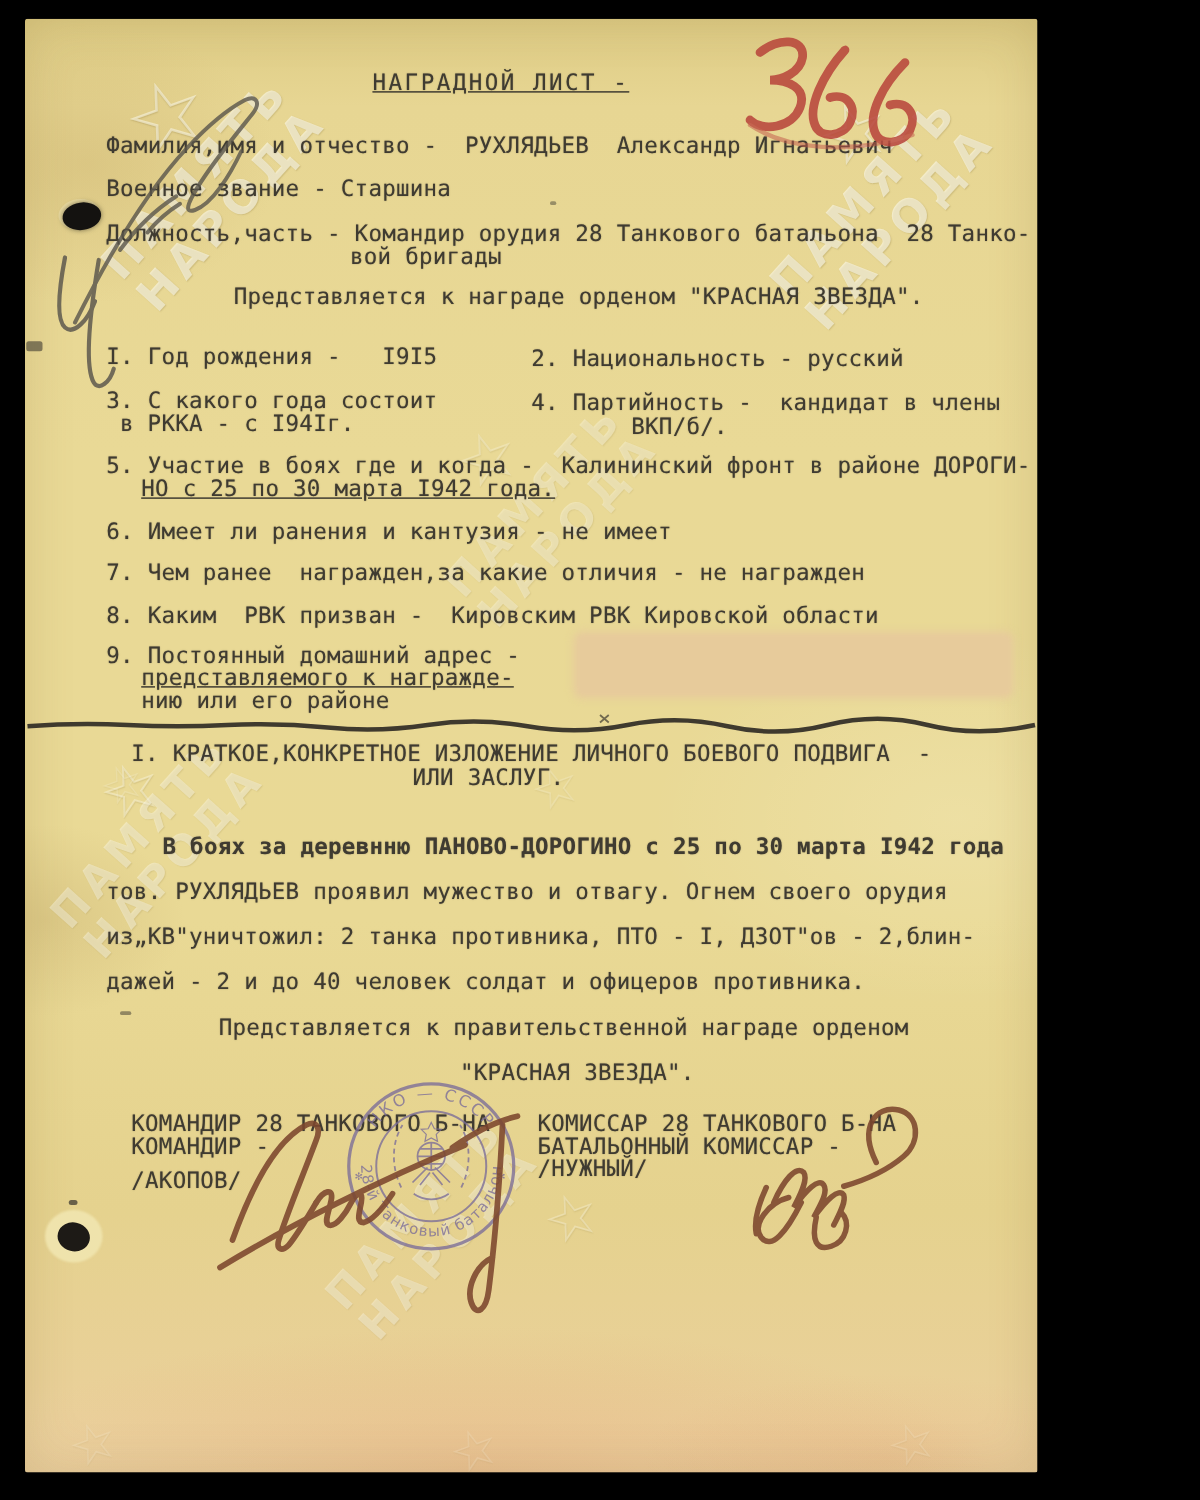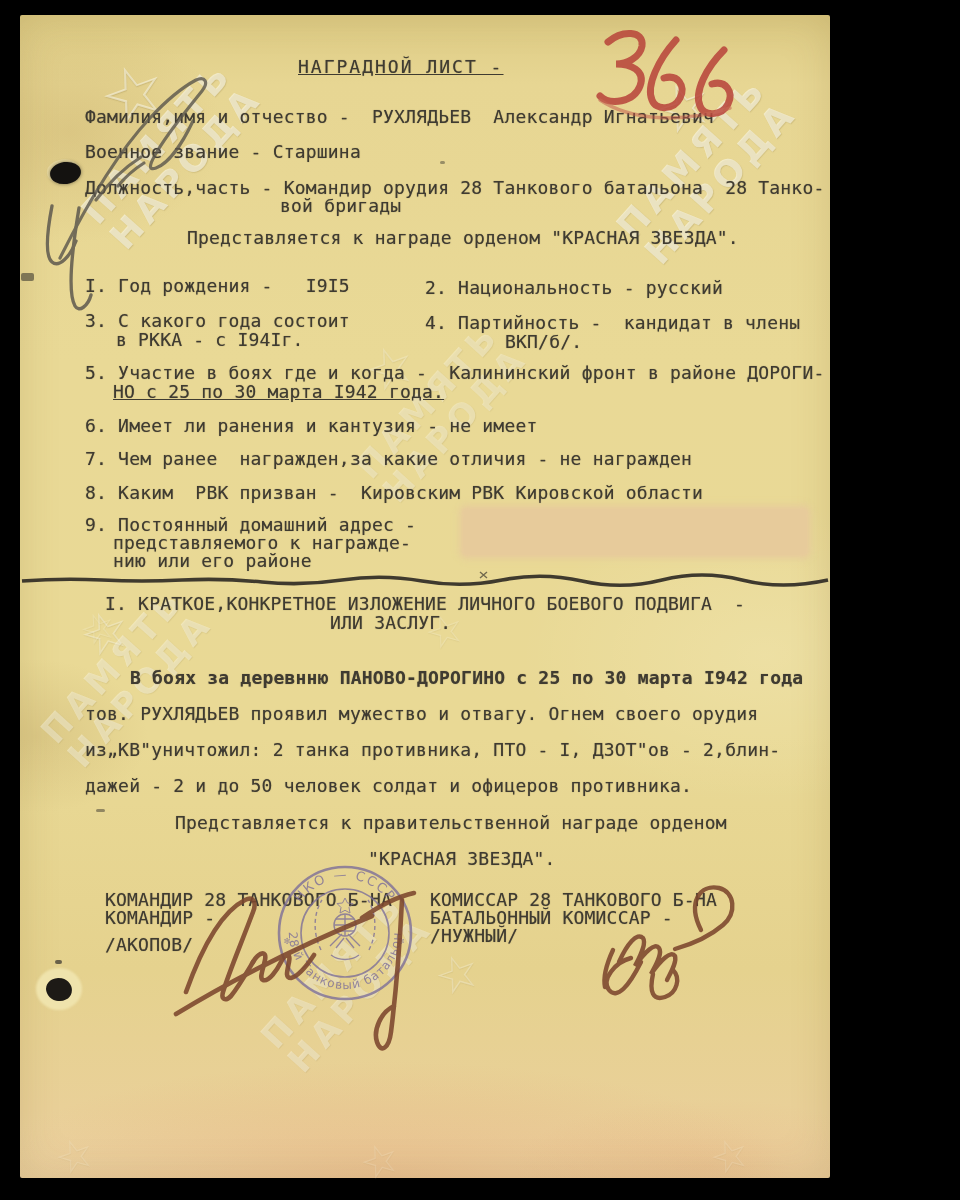--- a/index.html
+++ b/index.html
@@ -92,41 +92,41 @@
 
 <div class="tl" style="left:85px;top:107px;">Фамилия,имя и отчество -  РУХЛЯДЬЕВ  Александр Игнатьевич</div>
 <div class="tl" style="left:85px;top:142px;">Военное звание - Старшина</div>
 <div class="tl" style="left:85px;top:178px;">Должность,часть - Командир орудия 28 Танкового батальона  28 Танко-</div>
 <div class="tl" style="left:280px;top:196px;">вой бригады</div>
 <div class="tl" style="left:187px;top:228px;">Представляется к награде орденом "КРАСНАЯ ЗВЕЗДА".</div>
 
 <div class="tl" style="left:85px;top:276px;">I. Год рождения -   I9I5</div>
 <div class="tl" style="left:425px;top:278px;">2. Национальность - русский</div>
 <div class="tl" style="left:85px;top:311px;">3. С какого года состоит</div>
-<div class="tl" style="left:116px;top:330px;">в РККА - с I94Iг.</div>
+<div class="tl" style="left:96px;top:330px;">в РККА - с I94Iг.</div>
 <div class="tl" style="left:425px;top:313px;">4. Партийность -  кандидат в члены</div>
 <div class="tl" style="left:505px;top:332px;">ВКП/б/.</div>
 <div class="tl" style="left:85px;top:363px;">5. Участие в боях где и когда -  Калининский фронт в районе ДОРОГИ-</div>
 <div class="tl" style="left:113px;top:382px;text-decoration:underline;">НО с 25 по 30 марта I942 года.</div>
 <div class="tl" style="left:85px;top:416px;">6. Имеет ли ранения и кантузия - не имеет</div>
 <div class="tl" style="left:85px;top:449px;">7. Чем ранее  награжден,за какие отличия - не награжден</div>
 <div class="tl" style="left:85px;top:483px;">8. Каким  РВК призван -  Кировским РВК Кировской области</div>
 <div class="tl" style="left:85px;top:515px;">9. Постоянный домашний адрес -</div>
-<div class="tl" style="left:113px;top:533px;">представляемого к награжде-</div>
+<div class="tl" style="left:113px;top:533px;text-decoration:underline;">представляемого к награжде-</div>
 <div class="tl" style="left:113px;top:551px;">нию или его районе</div>
 
 <div class="redaction"></div>
 
 <div class="tl" style="left:105px;top:594px;">I. КРАТКОЕ,КОНКРЕТНОЕ ИЗЛОЖЕНИЕ ЛИЧНОГО БОЕВОГО ПОДВИГА  -</div>
 <div class="tl" style="left:330px;top:613px;">ИЛИ ЗАСЛУГ.</div>
 
 <div class="tl" style="left:130px;top:668px;font-weight:bold;">В боях за деревнню ПАНОВО-ДОРОГИНО с 25 по 30 марта I942 года</div>
 <div class="tl" style="left:85px;top:704px;">тов. РУХЛЯДЬЕВ проявил мужество и отвагу. Огнем своего орудия</div>
 <div class="tl" style="left:85px;top:740px;">из„КВ"уничтожил: 2 танка противника, ПТО - I, ДЗОТ"ов - 2,блин-</div>
-<div class="tl" style="left:85px;top:776px;">дажей - 2 и до 50 человек солдат и офицеров противника.</div>
+<div class="tl" style="left:85px;top:776px;">дажей - 2 и до 40 человек солдат и офицеров противника.</div>
 <div class="tl" style="left:175px;top:813px;">Представляется к правительственной награде орденом</div>
 <div class="tl" style="left:368px;top:849px;">"КРАСНАЯ ЗВЕЗДА".</div>
 
 <div class="tl" style="left:105px;top:890px;">КОМАНДИР 28 ТАНКОВОГО Б-НА</div>
 <div class="tl" style="left:105px;top:908px;">КОМАНДИР -</div>
 <div class="tl" style="left:105px;top:935px;">/АКОПОВ/</div>
 <div class="tl" style="left:430px;top:890px;">КОМИССАР 28 ТАНКОВОГО Б-НА</div>
 <div class="tl" style="left:430px;top:908px;">БАТАЛЬОННЫЙ КОМИССАР -</div>
 <div class="tl" style="left:430px;top:926px;">/НУЖНЫЙ/</div>
 

